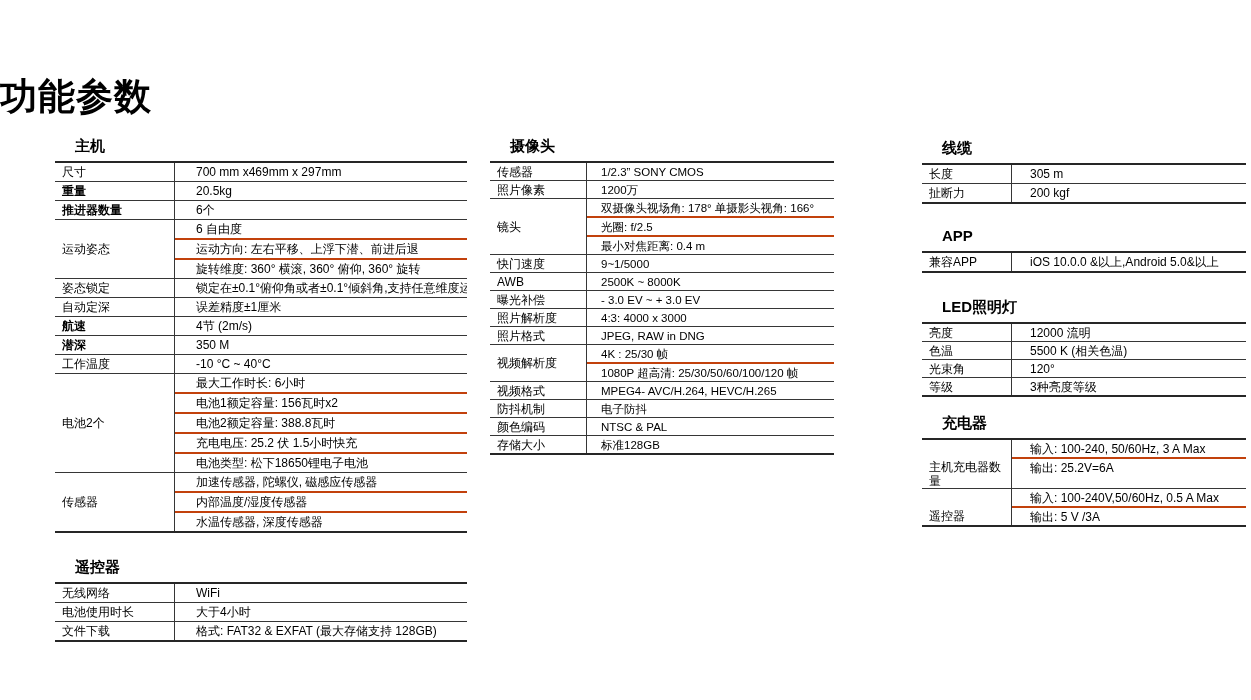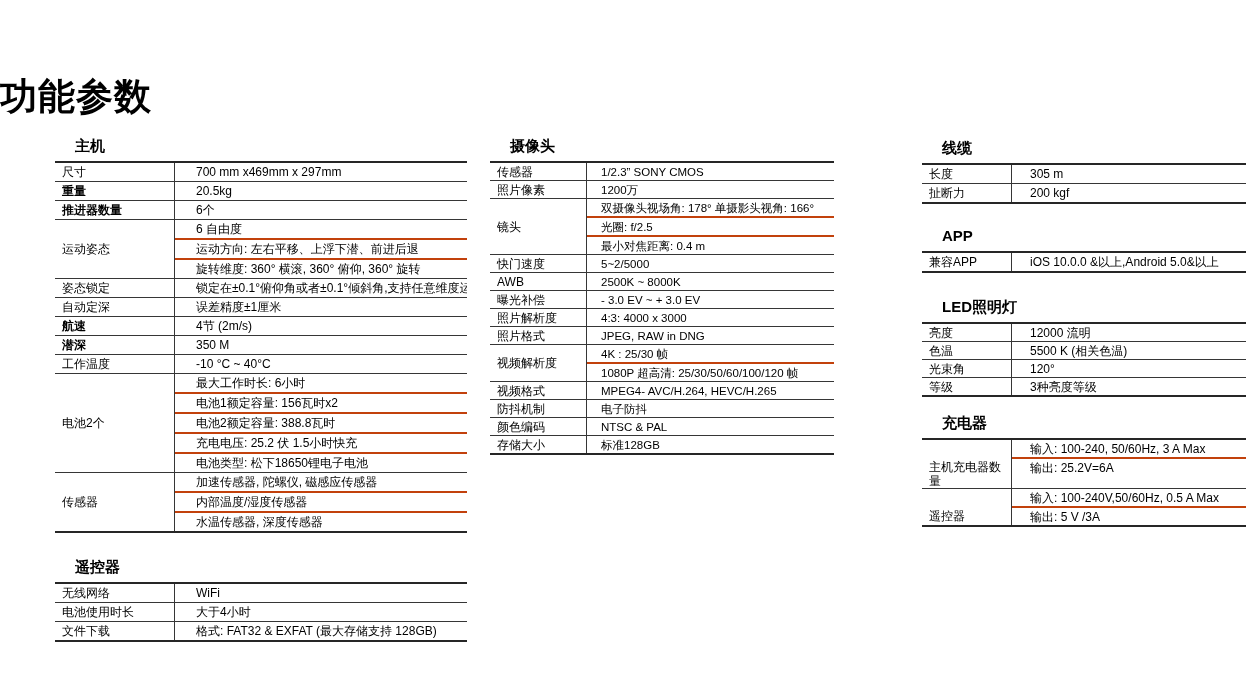--- a/index.html
+++ b/index.html
@@ -210,21 +210,21 @@
             <div class="rg-label">镜头</div>
             <div class="rg-values">
               <div class="val-line">双摄像头视场角: 178° 单摄影头视角: 166°</div>
               <div class="val-line">光圈: f/2.5</div>
               <div class="val-line">最小对焦距离: 0.4 m</div>
             </div>
           </div>
           <div class="row-group">
             <div class="rg-label">快门速度</div>
             <div class="rg-values">
-              <div class="val-line">5~2/5000</div>
+              <div class="val-line">9~1/5000</div>
             </div>
           </div>
           <div class="row-group">
             <div class="rg-label">AWB</div>
             <div class="rg-values">
               <div class="val-line">2500K ~ 8000K</div>
             </div>
           </div>
           <div class="row-group">
             <div class="rg-label">曝光补偿</div>

